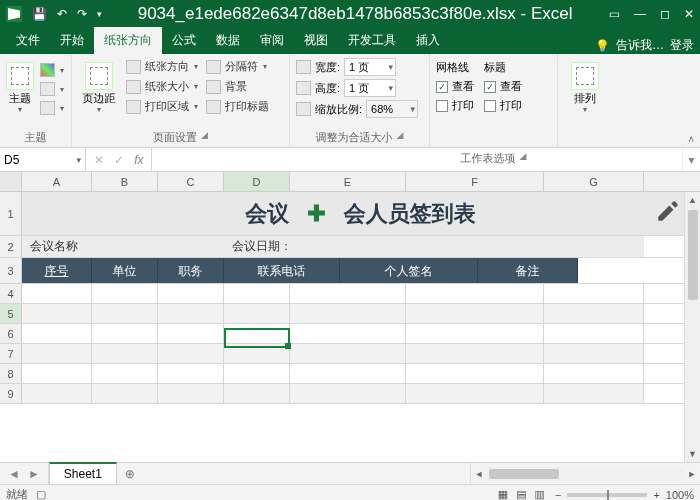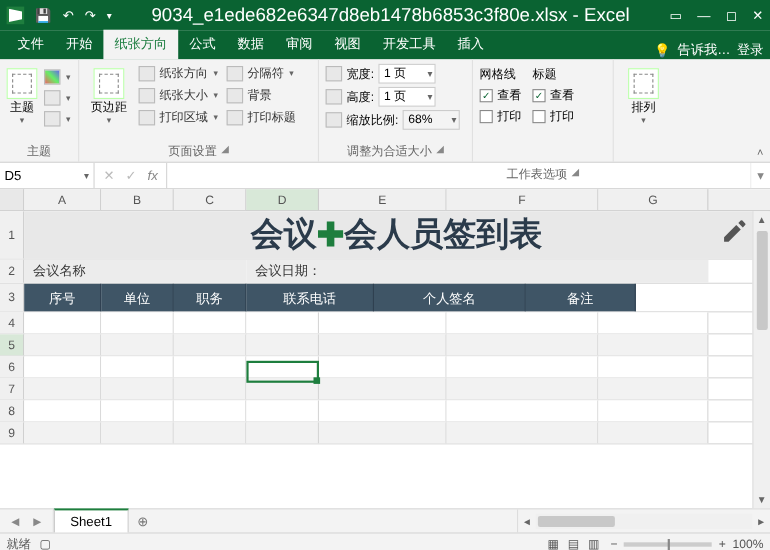--- a/index.html
+++ b/index.html
@@ -54,21 +54,21 @@
 .colheads{ display:flex; height:20px; background:#f0f0f0; border-bottom:1px solid #ccc; }
 .rownumcol{width:22px; border-right:1px solid #ccc; background:#e8e8e8;}
 .ch{ border-right:1px solid #ccc; text-align:center; font-size:11px; color:#555; line-height:20px; background:#f0f0f0;}
 .ch.sel{ background:#d8e8d8;}
 .rows{ flex:1; overflow:hidden; position:relative;}
 .row{ display:flex; height:20px; border-bottom:1px solid #d6d6d6;}
 .rn{ width:22px; border-right:1px solid #ccc; background:#f0f0f0; text-align:center; font-size:11px; color:#555; line-height:20px;}
 .rn.sel{background:#d8e8d8;}
 .cell{ border-right:1px solid #d6d6d6; height:100%; }
 .titleRow{ height:44px;}
-.titleRow .mergedTitle{ flex:1; background:#e8e8e8; display:flex; align-items:center; justify-content:center; gap:2px; font-size:30px; font-weight:700; color:#2b3b4b; position:relative; border-right:1px solid #d6d6d6;}
+.titleRow .mergedTitle{ flex:1; background:#e8e8e8; display:flex; align-items:center; justify-content:center; gap:20px; font-size:22px; font-weight:700; color:#2b3b4b; position:relative; border-right:1px solid #d6d6d6;}
 .titleRow .mergedTitle .plus{color:#1e7e3e;font-weight:900;margin:0 -2px;}
 .titleRow .mergedTitle .pencil{position:absolute; right:18px; color:#555;}
 .metaRow .meta{ background:#ececec; display:flex; align-items:center; padding-left:8px; font-size:12px; color:#333;}
 .headerRow{ height:26px;}
 .headerRow .hc{ background:#3f5566; color:#fff; text-align:center; font-size:12px; line-height:26px; border-right:1px solid #2f4050;}
 .dataRow .dc{ background:#f2f2f2;}
 .dataRow.alt .dc{ background:#ffffff;}
 .activeCell{ position:absolute; border:2px solid #1e7e3e; pointer-events:none;}
 .activeCell::after{content:"";position:absolute;right:-3px;bottom:-3px;width:6px;height:6px;background:#1e7e3e;}
 .vsb{ position:absolute; right:0; top:20px; bottom:0; width:16px; background:#f0f0f0; border-left:1px solid #ddd; display:flex; flex-direction:column; align-items:center;}
@@ -311,21 +311,21 @@
             </svg></span>
         </div>
       </div>
       <div class="row metaRow" style="height: 22px;">
         <div class="rn" style="line-height: 22px;">2</div>
         <div class="meta" style="width: 202px;">会议名称</div>
         <div class="meta" style="width: 420px;">会议日期：</div>
       </div>
       <div class="row headerRow" style="height: 26px;">
         <div class="rn" style="line-height: 26px;">3</div>
-        <div class="hc" style="width: 70px;">序号</div>
+        <div class="hc" style="width: 70px; text-decoration: underline;">序号</div>
         <div class="hc" style="width: 66px;">单位</div>
         <div class="hc" style="width: 66px;">职务</div>
         <div class="hc" style="width: 116px;">联系电话</div>
         <div class="hc" style="width: 138px;">个人签名</div>
         <div class="hc" style="width: 100px;">备注</div>
       </div>
       <div class="row dataRow alt" style="height: 20px;">
         <div class="rn" style="line-height: 20px;">4</div>
         <div class="cell dc" style="width: 70px;"></div>
         <div class="cell dc" style="width: 66px;"></div>

